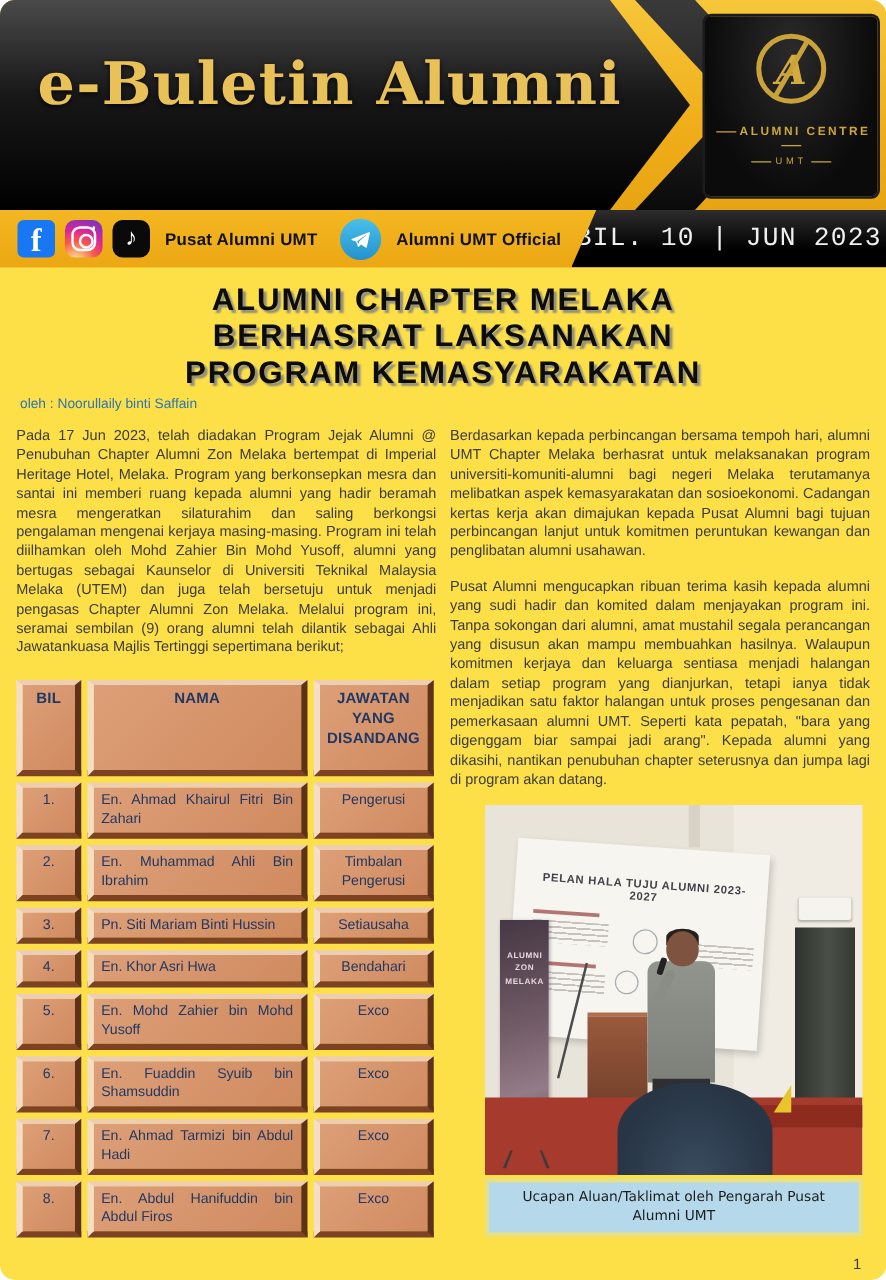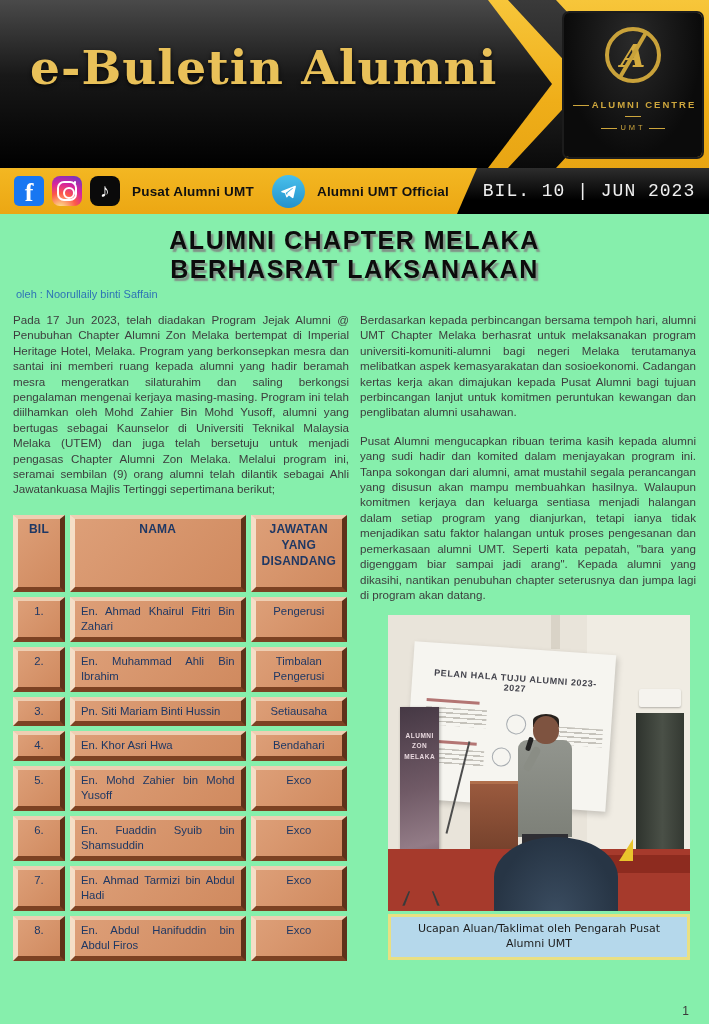--- a/index.html
+++ b/index.html
@@ -1,18 +1,18 @@
 <!DOCTYPE html>
 <html><head>
 <meta charset="utf-8">
 <style>
   html,body{margin:0;padding:0;background:#ffffff;}
   .page{
-    position:relative; width:709px; height:1024px; background:#86efac;
-    overflow:hidden; font-family:"Liberation Sans", sans-serif;
+    position:relative; width:709px; height:1024px; background:#fde047;
+    overflow:hidden; font-family:"Liberation Sans", sans-serif;border-radius:12px;
   }
 
   
   .header{position:relative; width:709px; height:168px;
     background:linear-gradient(180deg,#f7c63a 0%,#efae19 60%,#e8a513 100%);}
   .banner-black{position:absolute; left:0; top:0; width:709px; height:168px;
     background:linear-gradient(180deg,#4a4a4a 0%,#181818 45%,#000 100%);
     clip-path:polygon(0 0,488px 0,552px 84px,488px 168px,0 168px);}
   .banner-chevron{position:absolute; left:0; top:0; width:709px; height:168px;
     background:linear-gradient(180deg,#3a3a3a 0%,#0a0a0a 100%);
@@ -44,21 +44,21 @@
   .icon-tt{width:30px;height:30px;border-radius:8px;background:#0a0a0a;color:#fff;
     display:flex;align-items:center;justify-content:center;font-size:19px;}
   .icon-tg{width:33px;height:33px;border-radius:50%;margin-left:18px;
     background:linear-gradient(180deg,#49c0ec,#2492cc);display:flex;align-items:center;justify-content:center;}
   .soc-label{font-weight:bold;font-size:13.5px;color:#111;margin-left:12px;letter-spacing:.2px;}
   .issue-box{position:absolute;right:0;top:0;height:46px;width:252px;
     background:linear-gradient(180deg,#2d2d2d,#000 70%);
     clip-path:polygon(20px 0,252px 0,252px 46px,0 46px);
     display:flex;align-items:center;justify-content:center;}
   .issue-text{color:#efefef;font-family:"Liberation Mono","DejaVu Sans Mono",monospace;
-    font-size:18px;letter-spacing:1px;margin-left:12px;}
+    font-size:21px;letter-spacing:1px;}
 
   
   .article-title{margin-top:12px;text-align:center;font-weight:800;
     font-size:25px;line-height:1.16;letter-spacing:1.5px;color:#0c0c0c;
     text-shadow:2.5px 2.5px 1.5px rgba(128,128,128,.85);}
   .byline{margin:4px 0 0 16px;font-size:11px;color:#2e74b5;}
 
   .cols{display:flex;gap:11px;padding:12px 13px 0 13px;}
   .col{width:50%;}
   .body-p{font-size:11.6px;line-height:1.33;color:#3d3d3d;text-align:justify;margin:0 0 13px 0;}
@@ -165,20 +165,21 @@
     </div>
     <div class="soc-label">Alumni UMT Official</div>
     <div class="issue-box">
       <div class="issue-text">BIL. 10 | JUN 2023</div>
     </div>
   </div>
 
   <div class="article-title">
     <div>ALUMNI CHAPTER MELAKA</div>
     <div>BERHASRAT LAKSANAKAN</div>
+    <div>PROGRAM KEMASYARAKATAN</div>
   </div>
   <div class="byline">oleh : Noorullaily binti Saffain</div>
 
   <div class="cols">
 
     <div class="col">
       <p class="body-p">Pada 17 Jun 2023, telah diadakan Program Jejak Alumni @ Penubuhan Chapter Alumni Zon Melaka bertempat di Imperial Heritage Hotel, Melaka. Program yang berkonsepkan mesra dan santai ini memberi ruang kepada alumni yang hadir beramah mesra mengeratkan silaturahim dan saling berkongsi pengalaman mengenai kerjaya masing-masing. Program ini telah diilhamkan oleh Mohd Zahier Bin Mohd Yusoff, alumni yang bertugas sebagai Kaunselor di Universiti Teknikal Malaysia Melaka (UTEM) dan juga telah bersetuju untuk menjadi pengasas Chapter Alumni Zon Melaka. Melalui program ini, seramai sembilan (9) orang alumni telah dilantik sebagai Ahli Jawatankuasa Majlis Tertinggi sepertimana berikut;</p>
 
       <table class="committee">
         <tbody>

